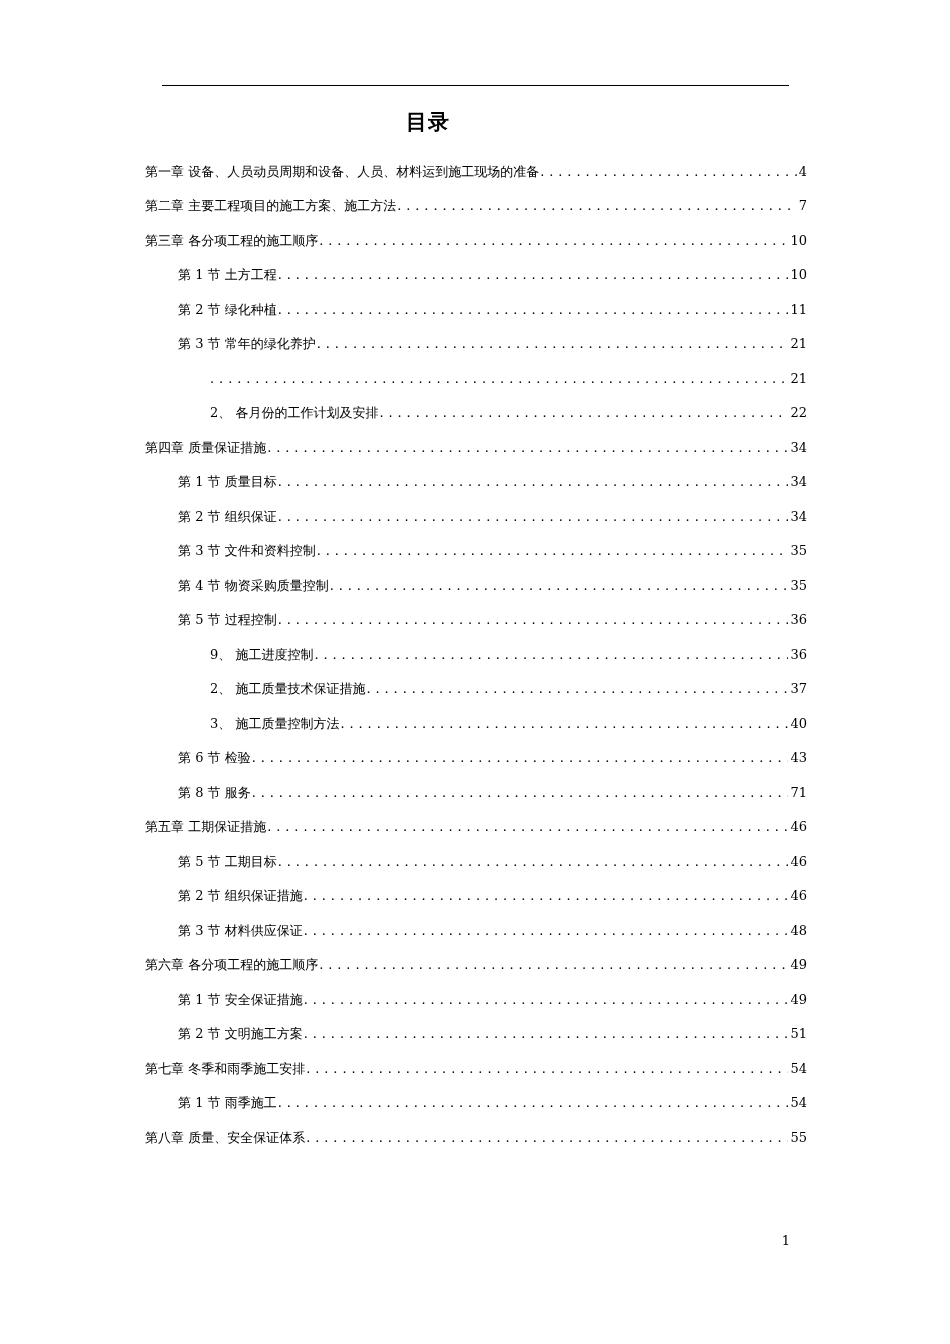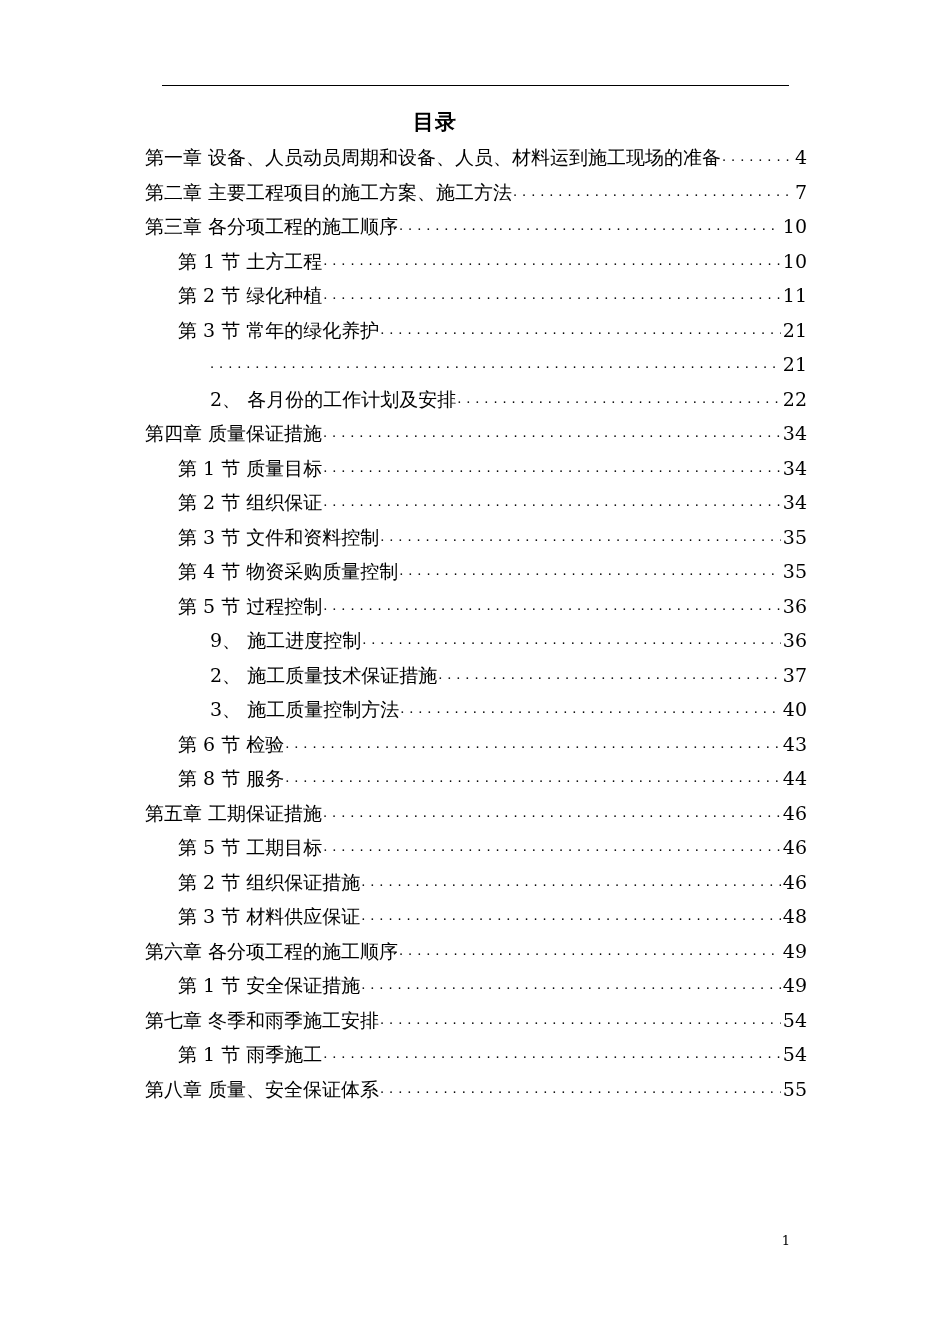--- a/index.html
+++ b/index.html
@@ -3,24 +3,24 @@
 <meta charset="utf-8">
 <style>
   html, body { margin: 0; padding: 0; background: #ffffff; }
   body { width: 950px; height: 1344px; position: relative; overflow: hidden;
          font-family: "DejaVu Serif", "Liberation Serif", serif; color: #000; }
   .page { position: absolute; left: 0; top: 0; width: 950px; height: 1344px; background: #fff; }
   .header-rule { position: absolute; left: 162px; top: 85px; width: 627px; height: 0;
                  border-top: 1.5px solid #000; }
   .toc-title { position: absolute; left: 0; width: 856px; top: 108px; text-align: center;
                font-family: "DejaVu Sans", "Liberation Sans", sans-serif; font-weight: bold;
-               font-size: 21px; line-height: 28px; letter-spacing: 1px; margin-left: 7px; }
+               font-size: 21px; line-height: 28px; letter-spacing: 1px; }
   .toc { position: absolute; left: 145px; top: 147px; width: 662px; }
-  .toc-row { position: relative; height: 34.5px; display: flex; align-items: flex-start;
-             font-size: 19px; line-height: 20px; white-space: nowrap; }
+  .toc-row { position: relative; height: 34.5px; display: flex; align-items: flex-end;
+             font-size: 13px; line-height: 20px; white-space: nowrap; }
   .toc-row.level-1 { padding-left: 0; }
   .toc-row.level-2 { padding-left: 33px; }
   .toc-row.level-3 { padding-left: 65px; }
   .toc-label { flex: 0 0 auto; padding-right: 1px; }
   .toc-dots { flex: 1 1 auto; overflow: hidden; height: 20px; position: relative; }
   .toc-dots::after { content: ". . . . . . . . . . . . . . . . . . . . . . . . . . . . . . . . . . . . . . . . . . . . . . . . . . . . . . . . . . . . . . . . . . . . . . . . . . . . . . . . . . . . . . . . . . . . . . . . . . . . . . . . . . . . . . . . . . . . . . . . . . . . . . . . . . . . . . . . . . . . . . . . . . . . . . . . ";
                      position: absolute; left: 0; top: 0; white-space: nowrap; letter-spacing: 0.4px; font-size: 13px; }
   .toc-page { flex: 0 0 auto; padding-left: 2px; text-align: right; }
   .page-number { position: absolute; left: 770px; width: 20px; top: 1233px; text-align: right;
                  font-size: 13px; line-height: 16px; }
@@ -118,21 +118,21 @@
         <span class="toc-page">40</span>
       </div>
       <div class="toc-row level-2">
         <span class="toc-label">第 6 节  检验</span>
         <span class="toc-dots"></span>
         <span class="toc-page">43</span>
       </div>
       <div class="toc-row level-2">
         <span class="toc-label">第 8 节  服务</span>
         <span class="toc-dots"></span>
-        <span class="toc-page">44</span>
+        <span class="toc-page">71</span>
       </div>
       <div class="toc-row level-1">
         <span class="toc-label">第五章  工期保证措施</span>
         <span class="toc-dots"></span>
         <span class="toc-page">46</span>
       </div>
       <div class="toc-row level-2">
         <span class="toc-label">第 5 节  工期目标</span>
         <span class="toc-dots"></span>
         <span class="toc-page">46</span>
@@ -150,20 +150,25 @@
       <div class="toc-row level-1">
         <span class="toc-label">第六章  各分项工程的施工顺序</span>
         <span class="toc-dots"></span>
         <span class="toc-page">49</span>
       </div>
       <div class="toc-row level-2">
         <span class="toc-label">第 1 节  安全保证措施</span>
         <span class="toc-dots"></span>
         <span class="toc-page">49</span>
       </div>
+      <div class="toc-row level-2">
+        <span class="toc-label">第 2 节  文明施工方案</span>
+        <span class="toc-dots"></span>
+        <span class="toc-page">51</span>
+      </div>
       <div class="toc-row level-1">
         <span class="toc-label">第七章  冬季和雨季施工安排</span>
         <span class="toc-dots"></span>
         <span class="toc-page">54</span>
       </div>
       <div class="toc-row level-2">
         <span class="toc-label">第 1 节  雨季施工</span>
         <span class="toc-dots"></span>
         <span class="toc-page">54</span>
       </div>

